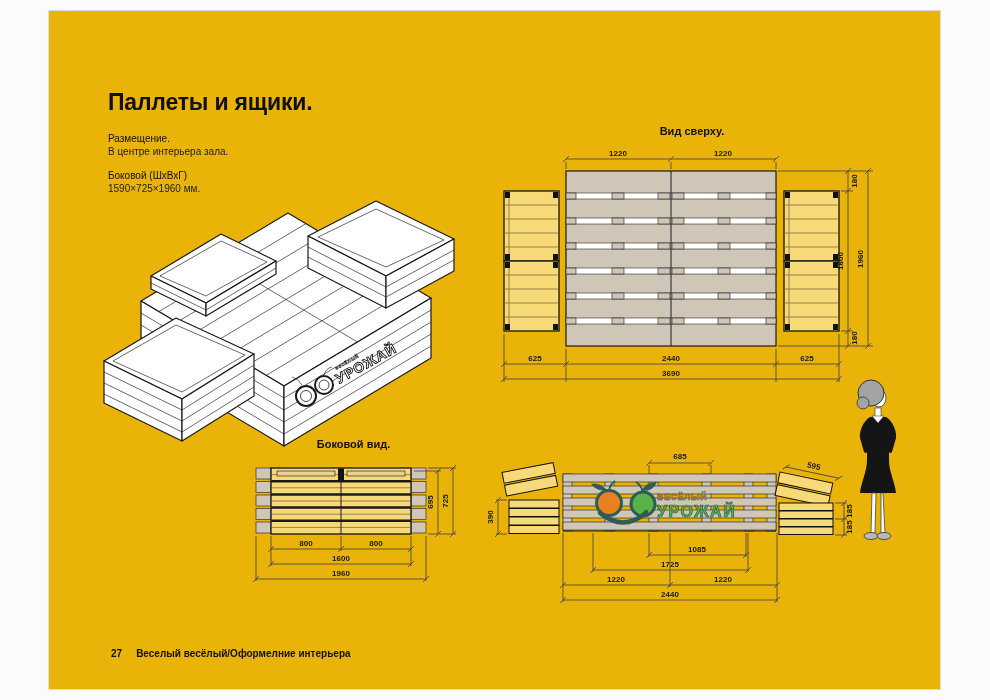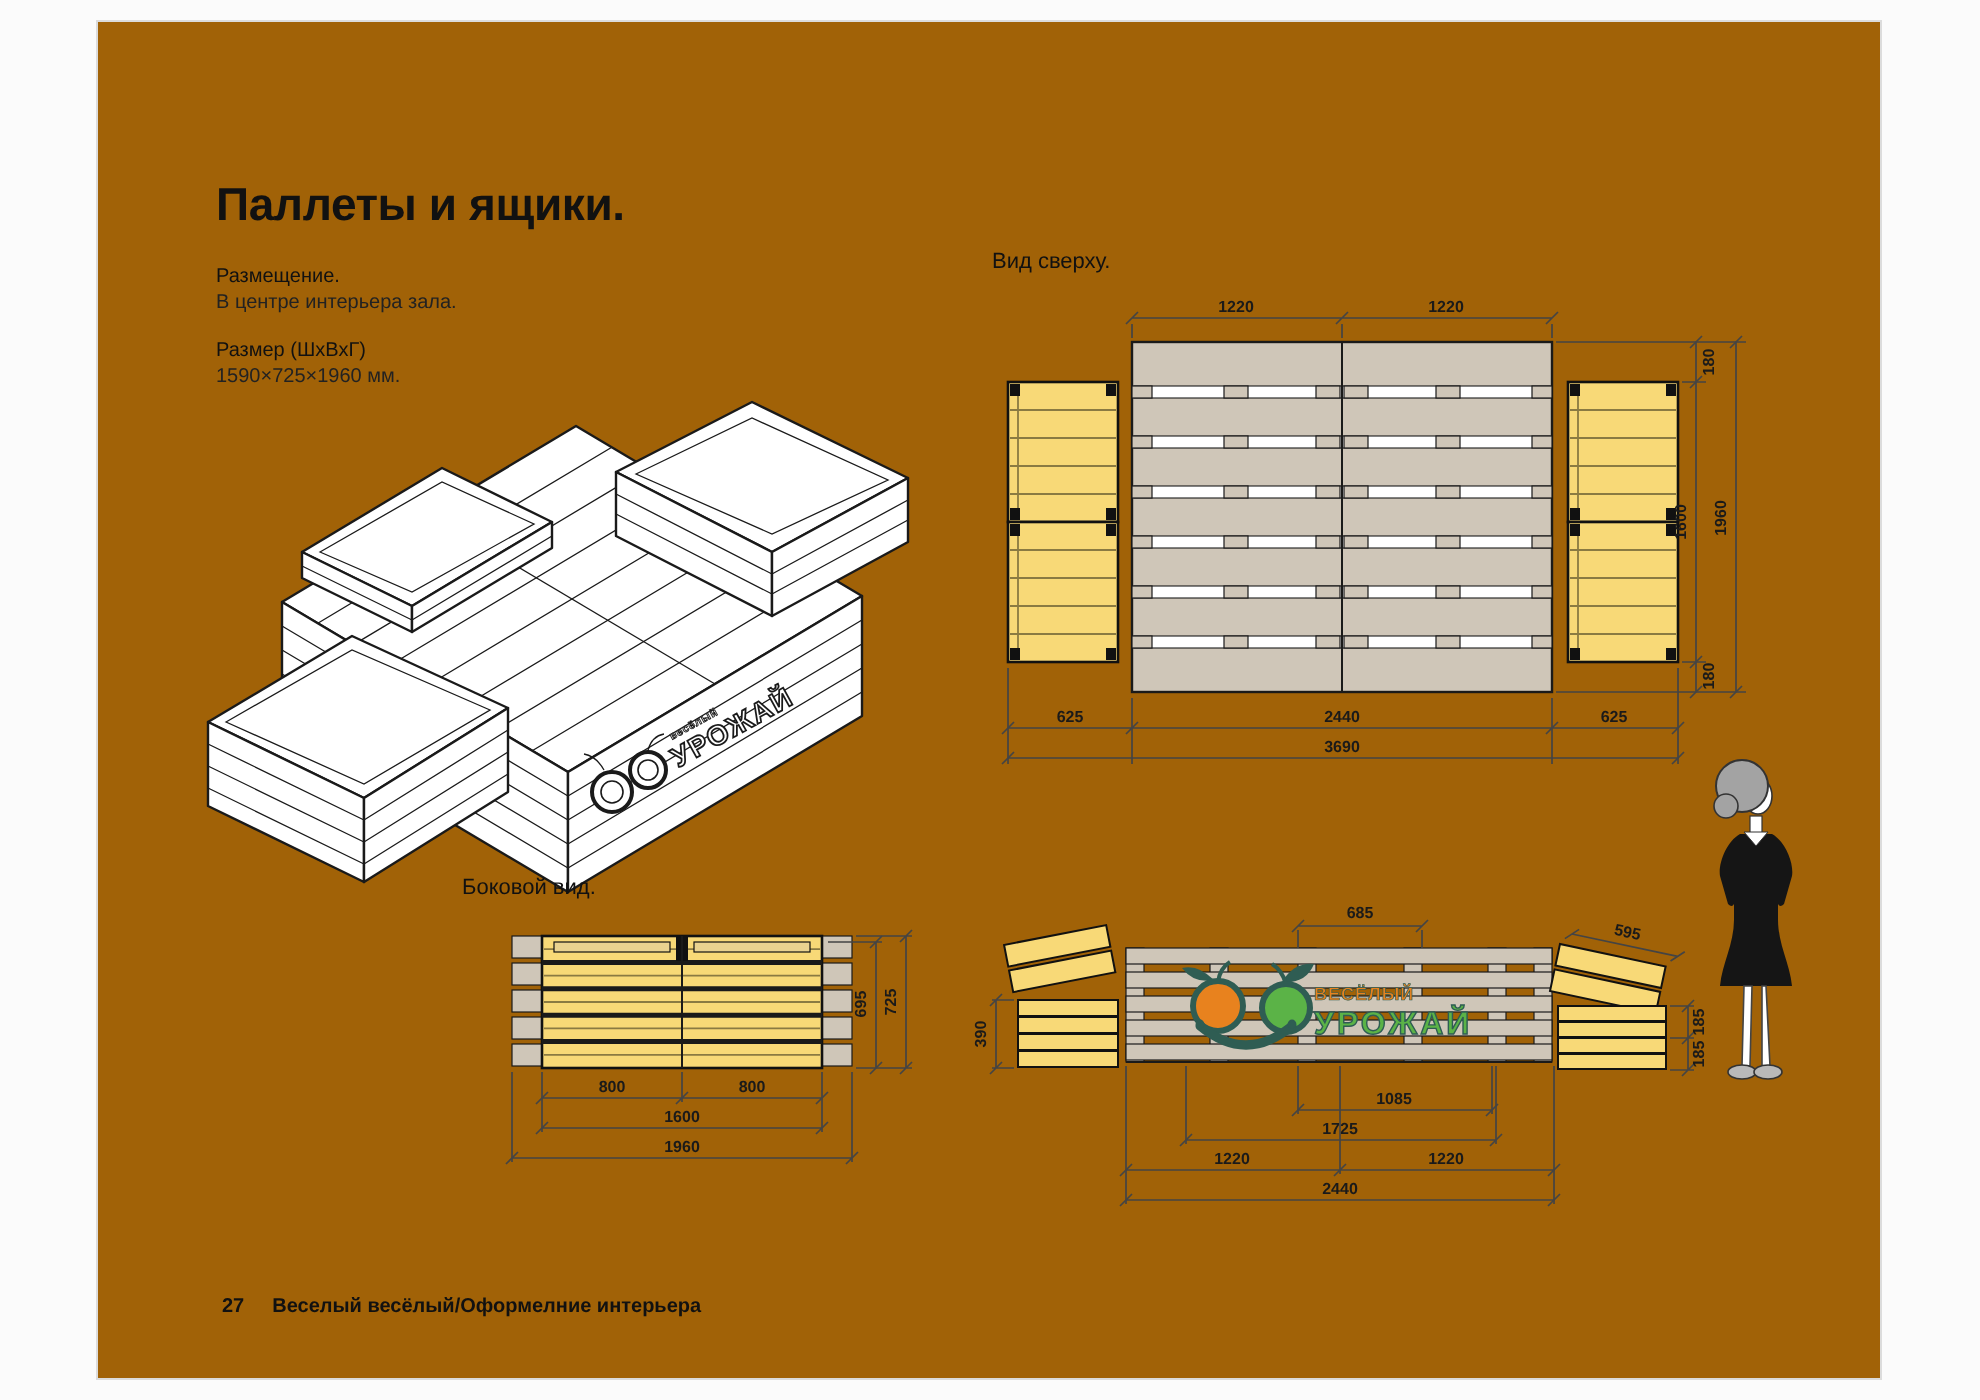--- a/index.html
+++ b/index.html
@@ -4,32 +4,32 @@
 <style>
   html,body{margin:0;padding:0;}
   body{
     width:990px;height:700px;position:relative;overflow:hidden;
     background:#fbfbfb;
     font-family:"Liberation Sans", sans-serif;
     color:#1a1a1a;
   }
   .sheet{
     position:absolute;left:48px;top:10px;width:893px;height:680px;
-    background:#a16207;border:1px solid #dcdcdc;box-sizing:border-box;
+    background:#eab308;border:1px solid #dcdcdc;box-sizing:border-box;
   }
   .abs{position:absolute;}
   .page-title{
     position:absolute;left:59px;top:78px;
     font-size:23px;font-weight:700;letter-spacing:-0.2px;color:#111;
   }
   .meta{position:absolute;left:59px;top:121px;font-size:10px;line-height:13px;color:#222;}
   .meta .b{font-weight:400;color:#111;}
   .meta .sp{height:11px;}
   .view-title{
-    position:absolute;font-size:11px;font-weight:400;color:#111;
+    position:absolute;font-size:11px;font-weight:700;color:#111;text-align:center;
   }
   .footer{
     position:absolute;left:62px;top:602px;display:flex;gap:14px;
     font-size:10px;font-weight:700;color:#111;margin-top:35px;
   }
   
   .tan{fill:#cfc6b8;stroke:#1a1a1a;stroke-width:1.2;}
   .tan2{fill:#cfc6b8;stroke:#1a1a1a;stroke-width:0.6;}
   .gap{fill:#ffffff;stroke:#1a1a1a;stroke-width:0.55;}
   .yel{fill:#f8d977;stroke:#111111;stroke-width:1.3;}
@@ -53,21 +53,21 @@
 <body>
 
 <div class="sheet">
 
   <div class="page-title">Паллеты и ящики.</div>
 
   <div class="meta">
     <div class="b">Размещение.</div>
     <div>В центре интерьера зала.</div>
     <div class="sp"></div>
-    <div class="b">Размер (ШхВхГ)</div>
+    <div class="b">Боковой (ШхВхГ)</div>
     <div>1590×725×1960 мм.</div>
   </div>
 
   <svg class="abs" style="left:47px;top:185px" width="370" height="255" viewBox="0 0 370 255">
     <g>
       <path class="iso" d="M45,105 L192,17 L335,102 L188,190 Z"></path>
       <path class="isoln" d="M62.9,115.6 L209.9,27.6 M80.8,126.3 L227.8,38.3 M98.6,136.9 L245.6,48.9 M116.5,147.5 L263.5,59.5 M134.4,158.1 L281.4,70.1 M152.3,168.8 L299.3,80.8 M170.1,179.4 L317.1,91.4"></path>
       <path class="isoln" d="M118.5,61 L261.5,146"></path>
       <path class="iso" d="M45,105 L188,190 L188,250 L45,165 Z"></path>
       <path class="isoln" d="M45,117 L188,202 M45,129 L188,214 M45,141 L188,226 M45,153 L188,238"></path>

